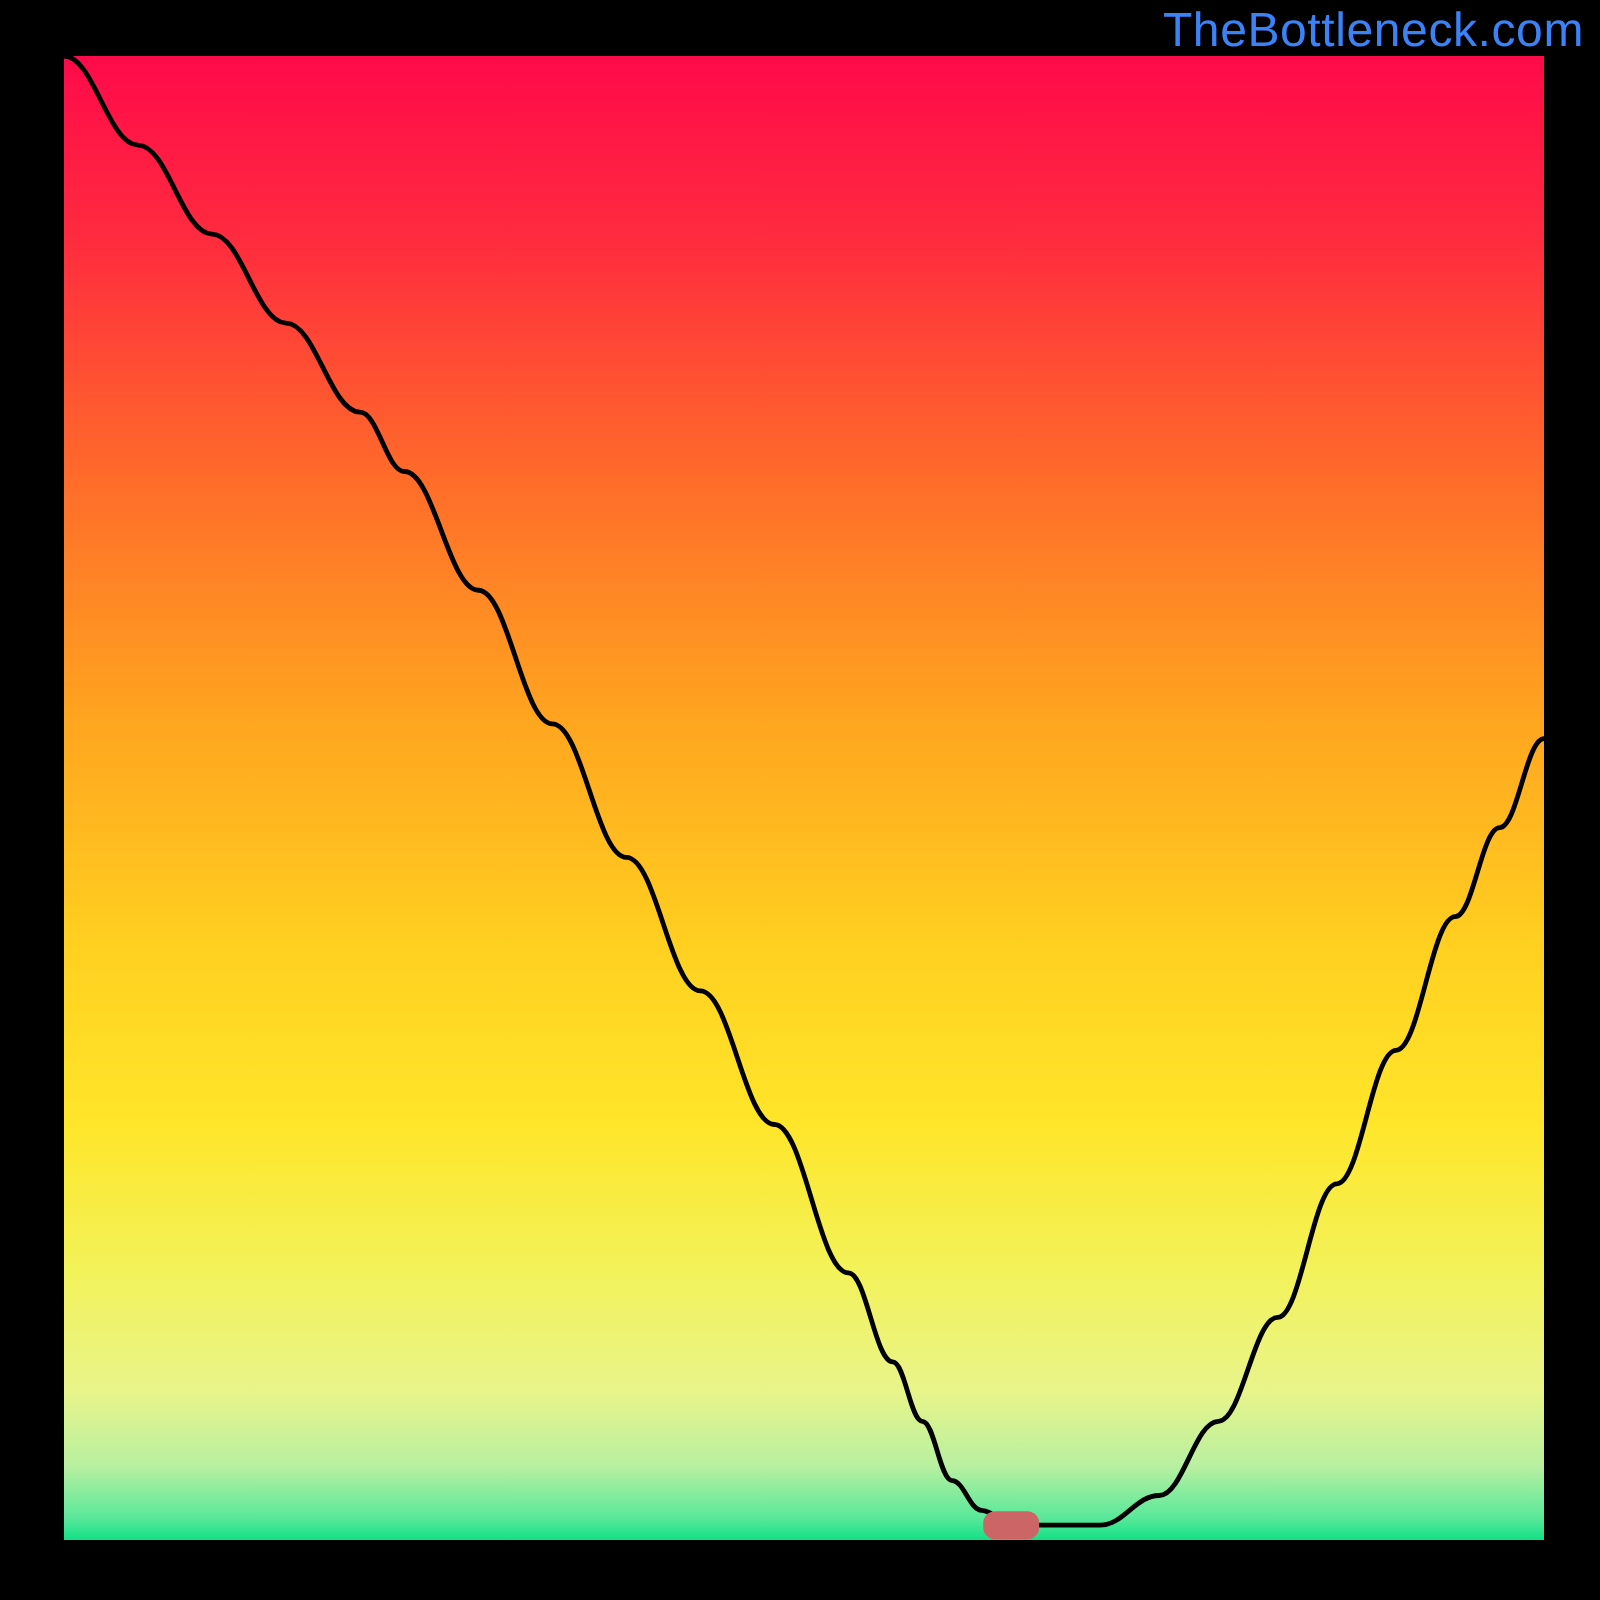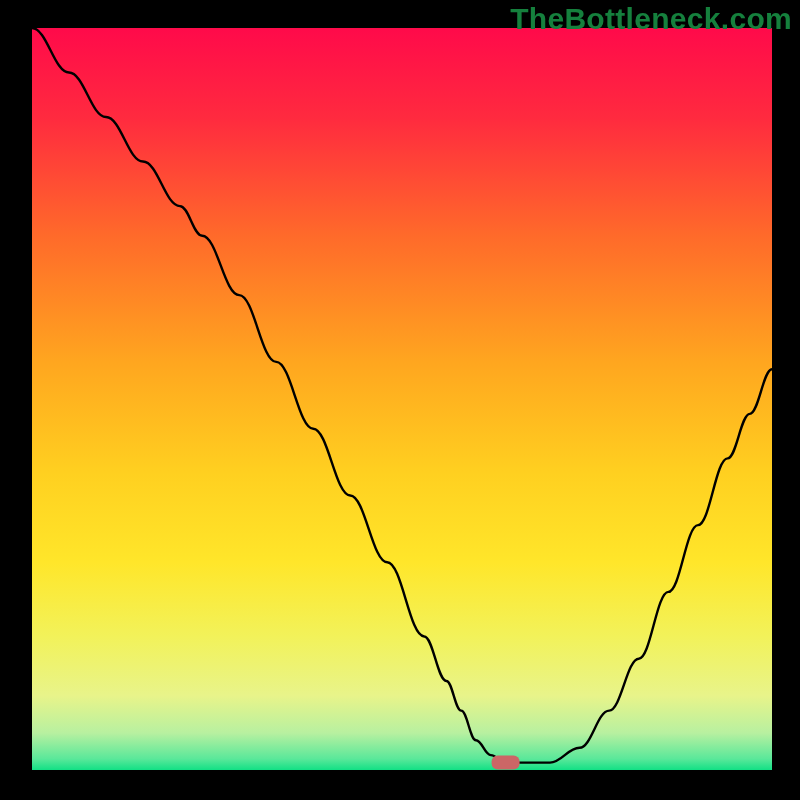--- a/index.html
+++ b/index.html
@@ -8,23 +8,23 @@
     width: 800px;
     height: 800px;
     background: #000;
     position: relative;
     font-family: Arial, sans-serif;
   }
   .watermark {
     position: absolute;
     top: 2px;
     right: 8px;
-    color: #15803d;
-    font-size: 30px;
-    font-weight: 700;
+    color: #3b82f6;
+    font-size: 24px;
+    font-weight: 400;
     letter-spacing: 0.3px;
     z-index: 10;
   }
   .plot-area {
     position: absolute;
     left: 32px;
     top: 28px;
     width: 740px;
     height: 742px;
   }

